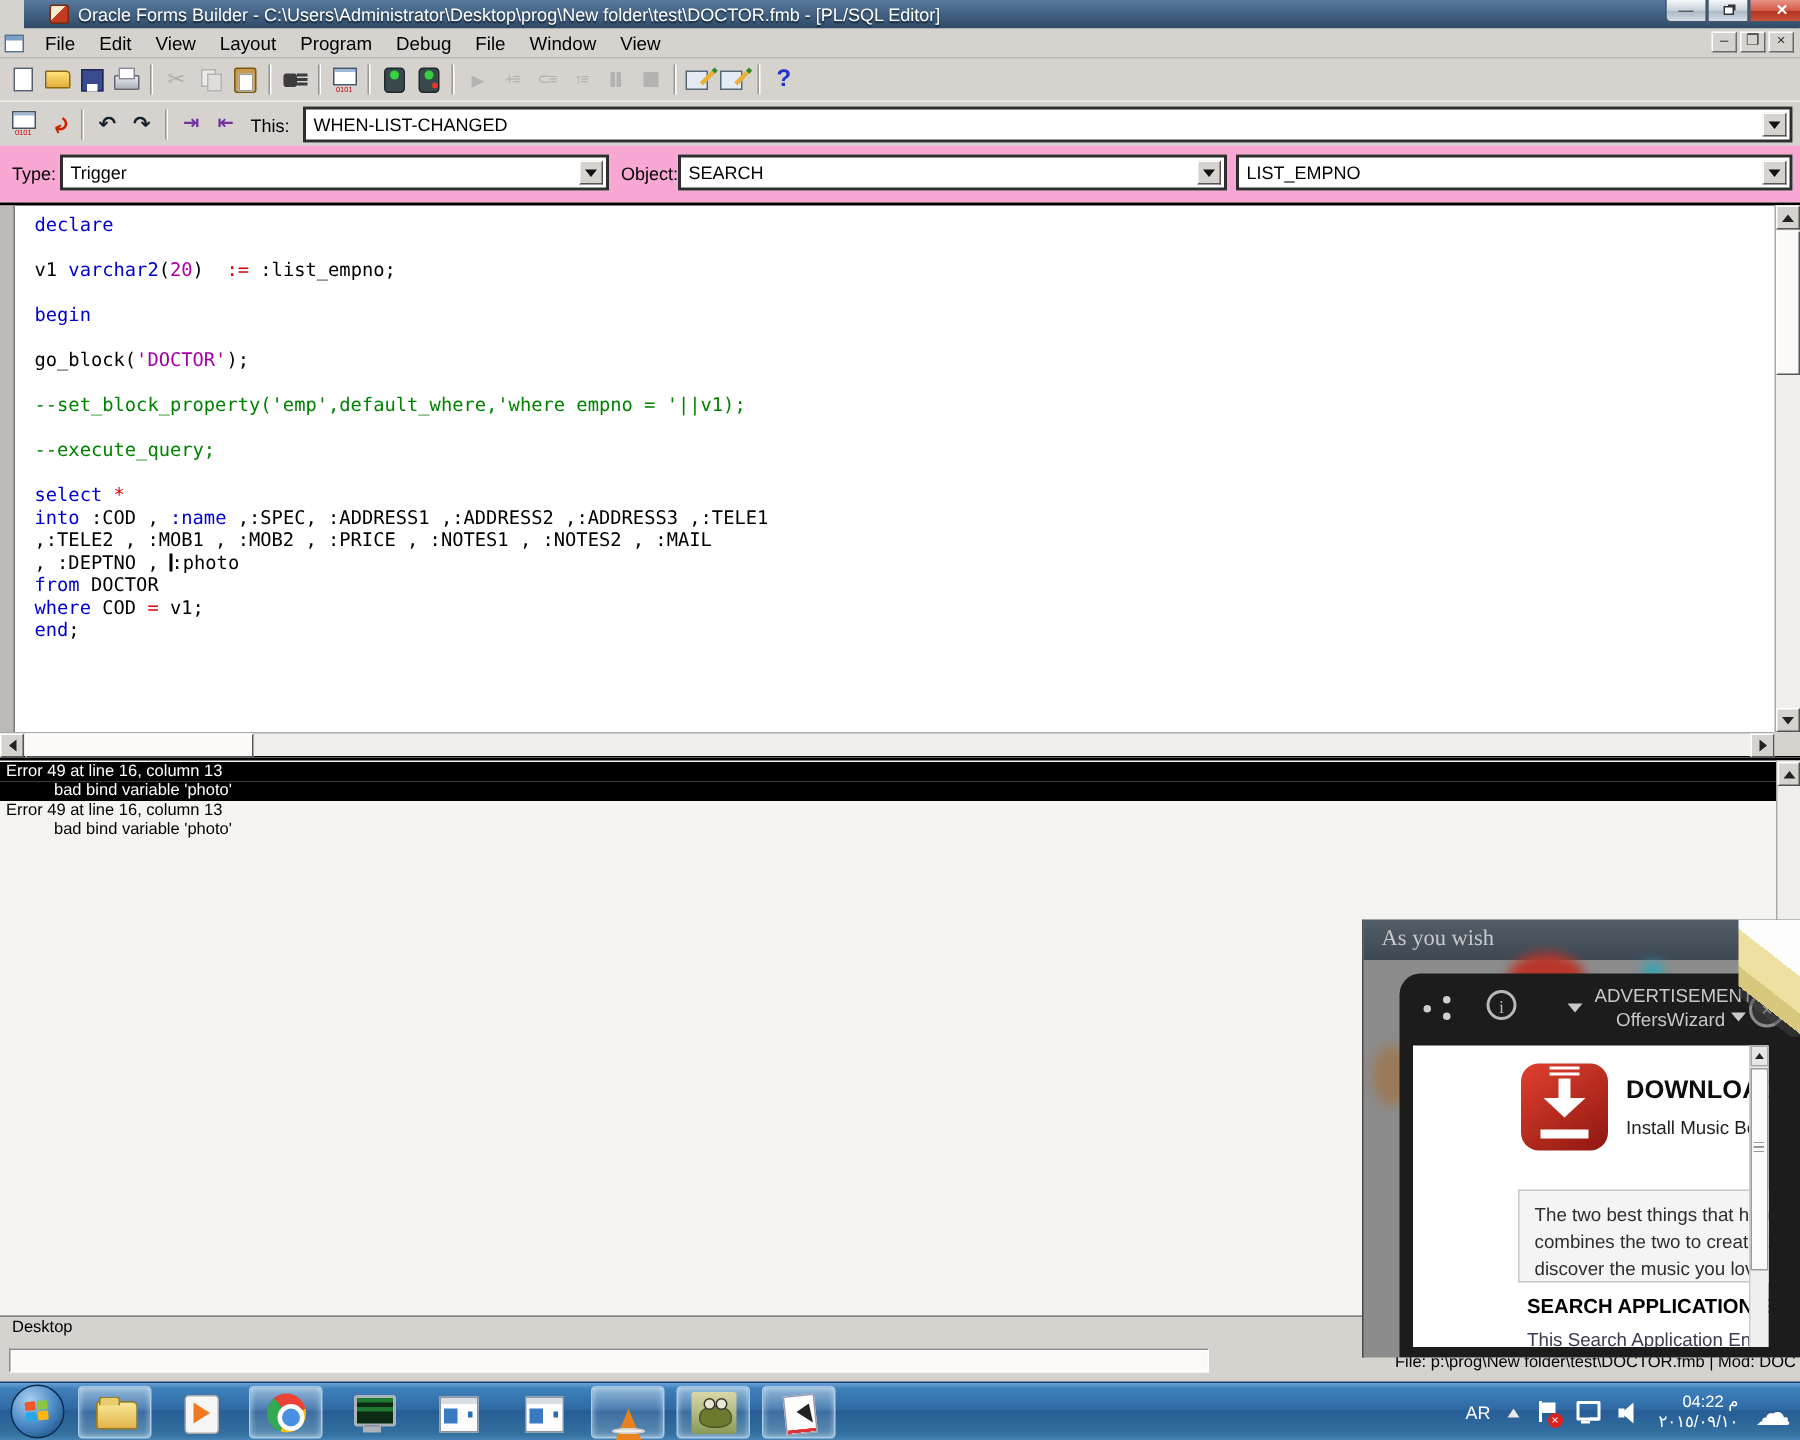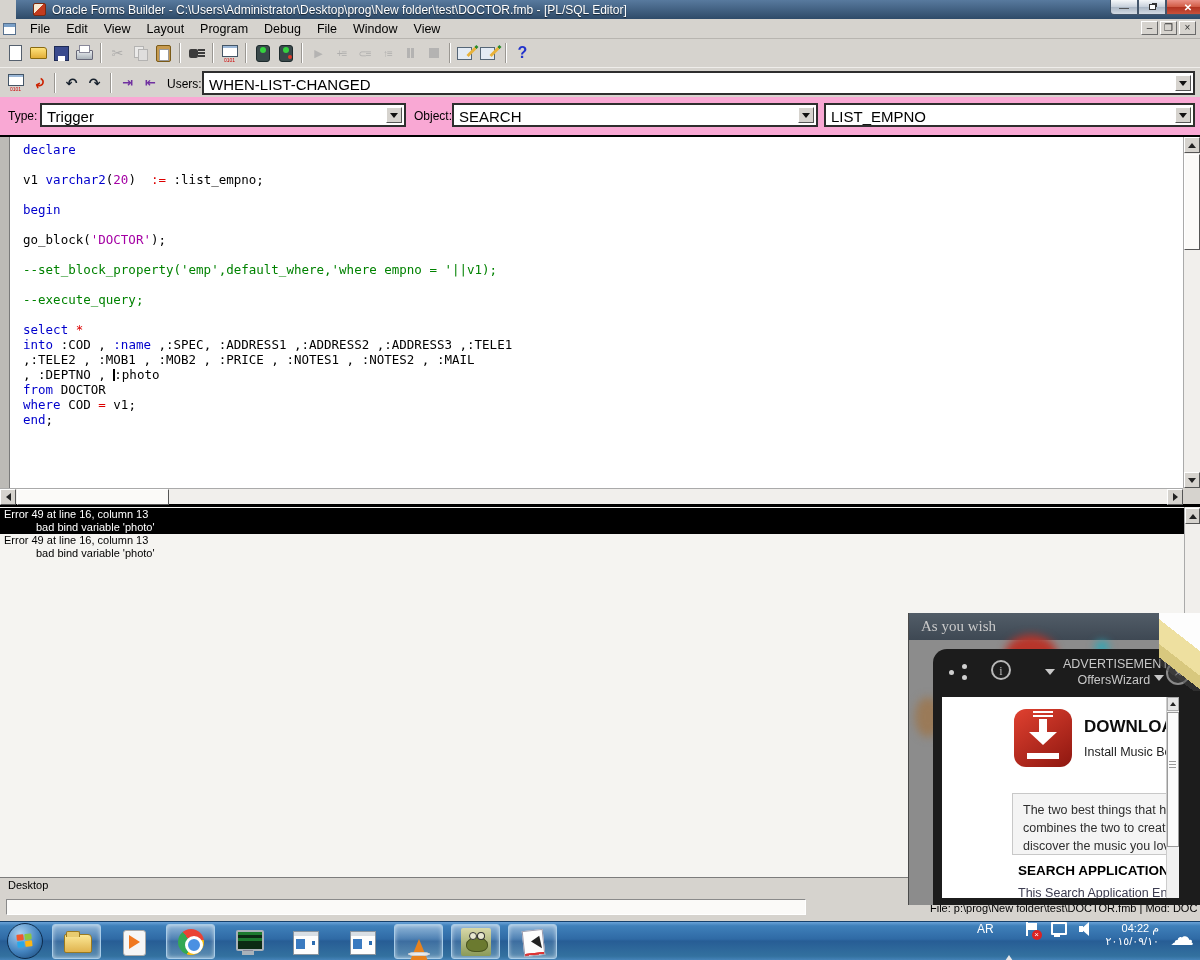--- a/index.html
+++ b/index.html
@@ -72,21 +72,21 @@
   .ic-revert::before{content:"↷";font-family:"DejaVu Sans",sans-serif;font-size:14px;font-weight:bold;color:#cc2200;transform:rotate(110deg);}
   .ic-undo::before{content:"↶";font-family:"DejaVu Sans",sans-serif;font-size:14px;font-weight:bold;color:#16202c;}
   .ic-redo::before{content:"↷";font-family:"DejaVu Sans",sans-serif;font-size:14px;font-weight:bold;color:#16202c;}
   .ic-indent::before{content:"⇥";font-family:"DejaVu Sans",sans-serif;font-size:13px;font-weight:bold;color:#7030a0;}
   .ic-outdent::before{content:"⇤";font-family:"DejaVu Sans",sans-serif;font-size:13px;font-weight:bold;color:#7030a0;}
   .grayed{filter:grayscale(1) opacity(.75);}
 
   
   .field-label{position:absolute;font-size:12px;}
   .combo{position:absolute;background:#fff;border:2px solid #2e2e2e;height:24px;}
-  .combo-text{position:absolute;left:5px;top:3px;font-size:15px;white-space:nowrap;}
+  .combo-text{position:absolute;left:5px;top:3px;font-size:12px;white-space:nowrap;}
   .combo-arrow{position:absolute;right:2px;top:2px;bottom:2px;width:16px;background:#d6d3ce;
     border:1px solid;border-color:#fff #555 #555 #fff;display:flex;align-items:center;justify-content:center;}
   .combo-arrow::before{content:"";border:4px solid transparent;border-top:5px solid #111;margin-top:4px;}
   .row3{position:absolute;left:0;top:97px;width:1200px;height:38px;background:#f9a8d4;}
 
   
   .editor{position:absolute;left:0;top:135px;width:1200px;height:370px;background:#fff;border-top:2px solid #000;border-bottom:1px solid #000;}
   .gutter{position:absolute;left:0;top:0;bottom:16px;width:10px;background:#bcbab6;border-right:1px solid #7a7a7a;}
   .code-area{position:absolute;left:11px;right:17px;top:0;bottom:16px;overflow:hidden;
     font-family:"DejaVu Sans Mono","Liberation Mono",monospace;font-size:12.5px;line-height:15px;padding:5px 0 0 12px;white-space:pre;}
@@ -194,21 +194,21 @@
   .t-vlc::before{left:6px;top:2px;width:0;height:0;border:9px solid transparent;border-bottom:22px solid #e8821e;}
   .t-vlc::after{left:4px;bottom:0;width:22px;height:4px;background:#eee;border-radius:50%;box-shadow:inset 0 0 0 1px #ccc;}
   .t-frog-app{background:linear-gradient(#d8d8a8,#8a9a58);border-radius:2px;}
   .t-frog-app::before{left:5px;top:9px;width:20px;height:13px;border-radius:50% 50% 40% 40%;background:#6b7a2f;border:1px solid #4a5520;}
   .t-frog-app::after{left:8px;top:4px;width:6px;height:6px;border-radius:50%;background:#e8e8d0;border:1px solid #333;
     box-shadow:8px 0 0 -1px #e8e8d0,8px 0 0 0 #333;}
   .t-forms-builder::before{left:5px;top:2px;width:19px;height:24px;background:#fdfdfd;border:1px solid #99a;transform:rotate(-6deg);
     box-shadow:inset -3px -10px 0 -8px #d33,inset -3px -16px 0 -14px #d33,inset -3px -22px 0 -20px #d33;}
   .t-forms-builder::after{right:3px;bottom:2px;width:0;height:0;border:5px solid transparent;border-top:12px solid #222;transform:rotate(-35deg);}
 
-  .tray{position:absolute;right:6px;top:0;height:39px;display:flex;gap:11px;color:#fff;}
+  .tray{position:absolute;right:6px;top:0;height:39px;display:flex;align-items:center;gap:11px;color:#fff;}
   .tray-lang{font-size:12px;}
   .tray-chevron{border:4px solid transparent;border-bottom:6px solid #e8e8e8;margin-top:-4px;}
   .tray-flag{position:relative;width:16px;height:16px;}
   .tray-flag::before{content:"";position:absolute;left:2px;top:0;width:2px;height:14px;background:#fff;}
   .tray-flag::after{content:"×";position:absolute;right:-2px;bottom:-2px;width:10px;height:10px;border-radius:50%;background:#d22;
     color:#fff;font-size:8px;line-height:9px;text-align:center;}
   .tray-flag i{position:absolute;left:4px;top:1px;width:9px;height:7px;background:#fff;}
   .tray-net{position:relative;width:17px;height:15px;}
   .tray-net::before{content:"";position:absolute;left:0;top:0;width:12px;height:9px;border:2px solid #fff;border-radius:1px;}
   .tray-net::after{content:"";position:absolute;left:3px;bottom:0;width:6px;height:2px;background:#fff;box-shadow:6px -2px 0 #fff;}
@@ -289,21 +289,21 @@
     <span style="display:flex;align-items:center;">
         <span class="tbi ic-compile-plsql"></span>
         <span class="tbi ic-revert"></span>
         <span class="tb-sep"></span>
         <span class="tbi ic-undo"></span>
         <span class="tbi ic-redo"></span>
         <span class="tb-sep"></span>
         <span class="tbi ic-indent"></span>
         <span class="tbi ic-outdent"></span>
       </span>
-    <span class="field-label" style="left:167px;top:9px;">Users:</span>
+    <span class="field-label" style="left:167px;top:9px;">This:</span>
     <span class="combo" style="left:202px;right:5px;top:3px;height:24px;">
       <span class="combo-text">WHEN-LIST-CHANGED</span>
       <span class="combo-arrow"></span>
     </span>
   </div>
 
   <div class="row3">
     <span class="field-label" style="left:8px;top:12px;">Type:</span>
     <span class="combo" style="left:40px;top:6px;width:366px;">
       <span class="combo-text">Trigger</span>

